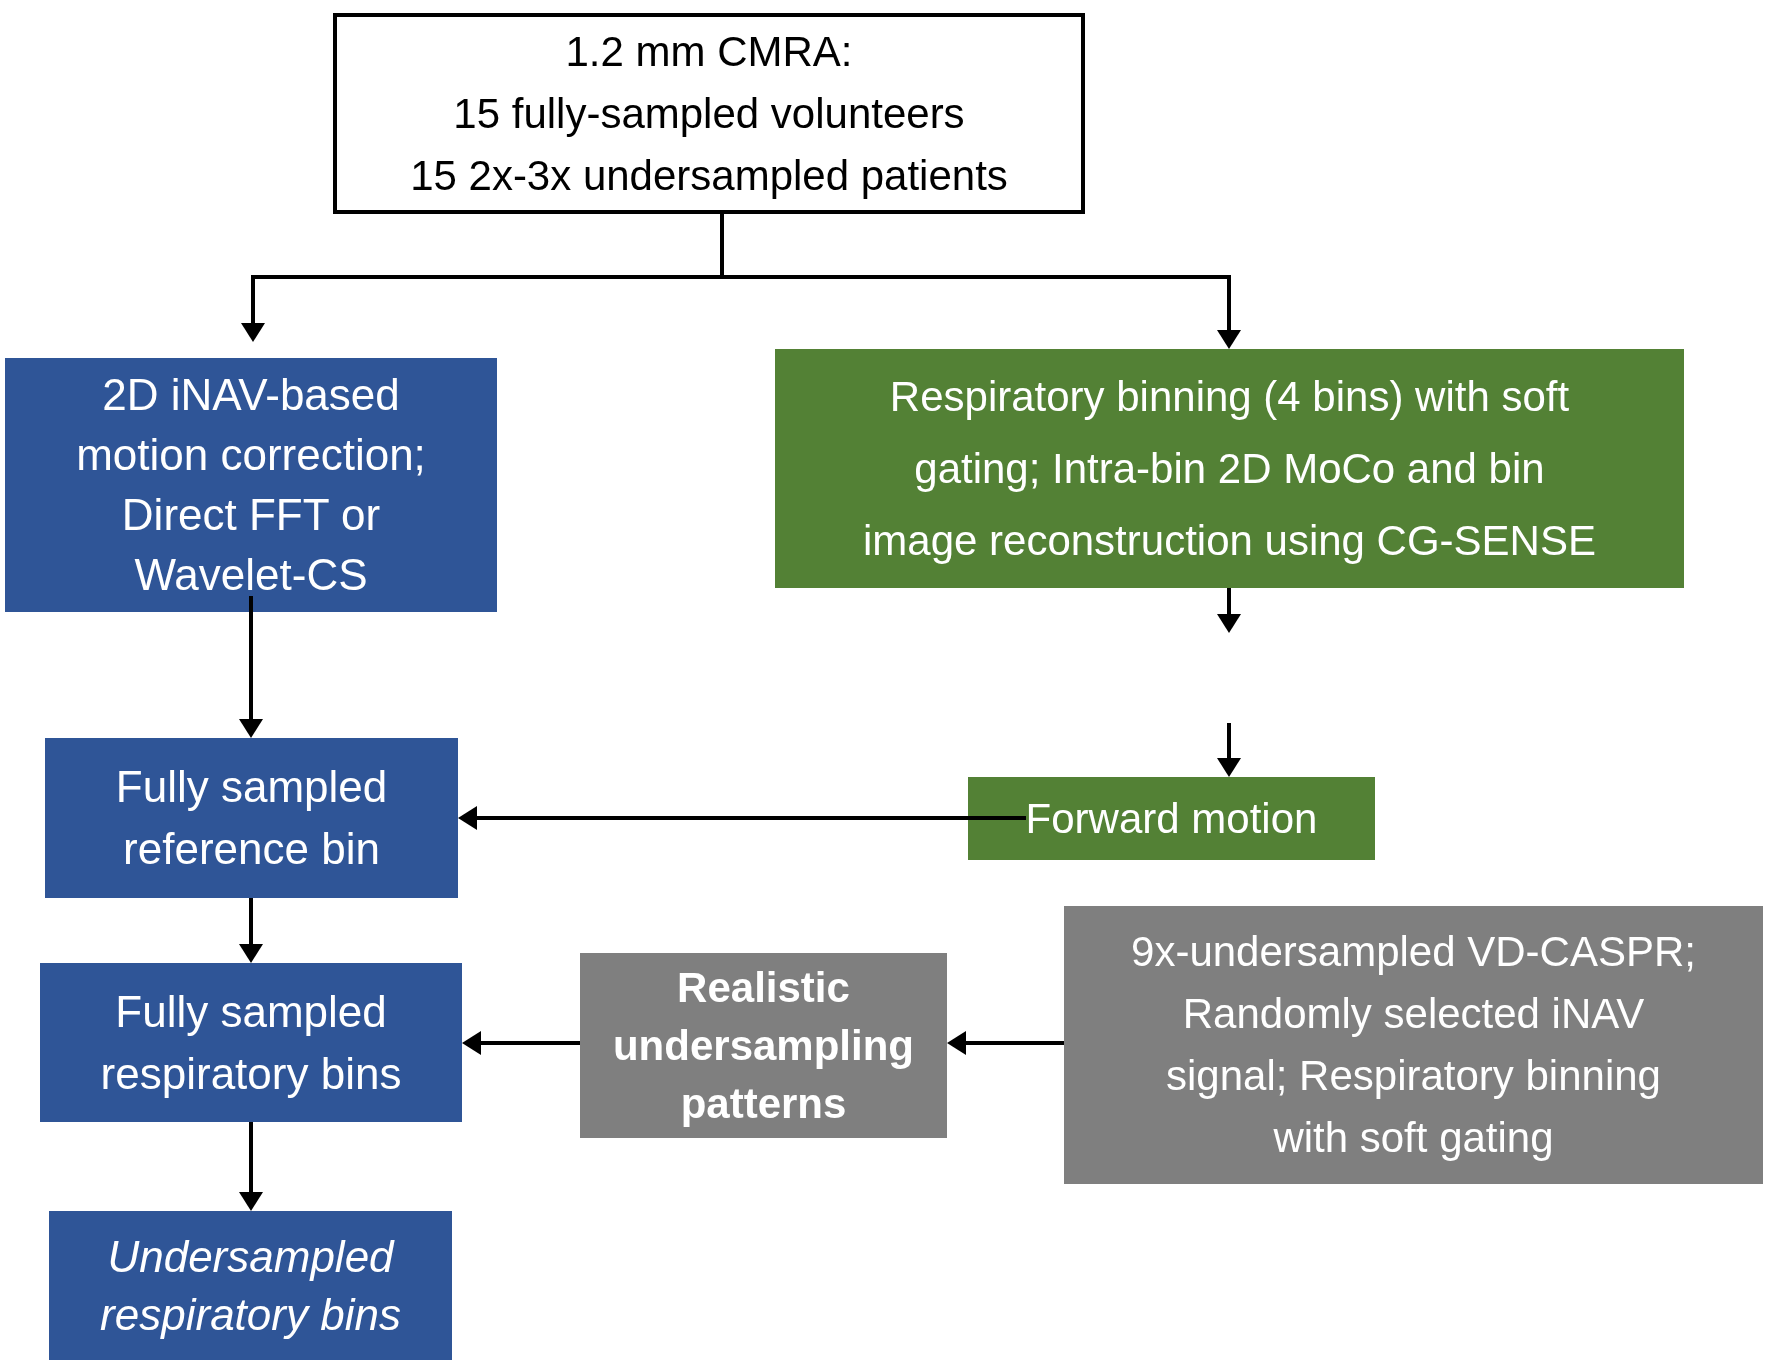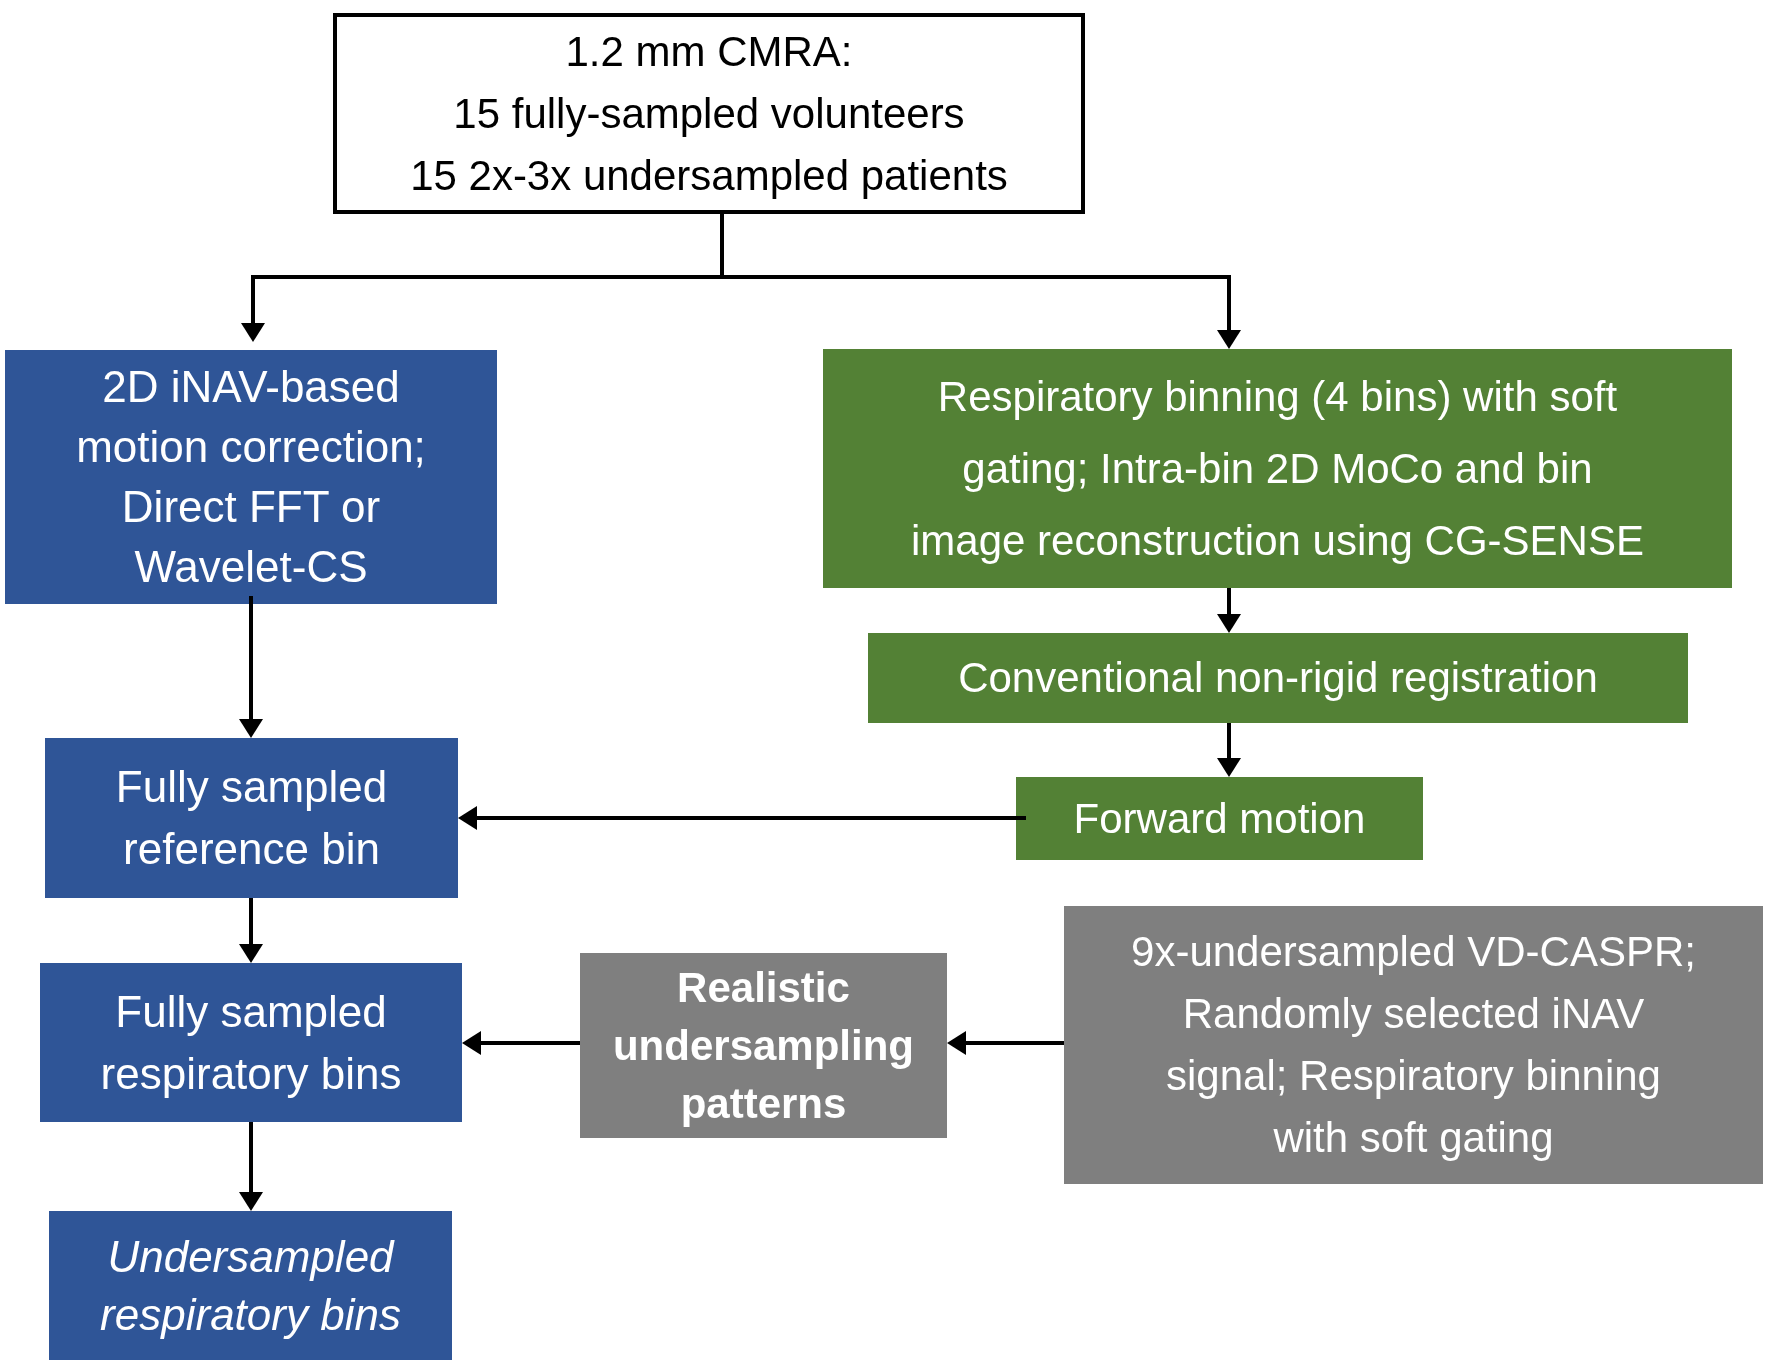--- a/index.html
+++ b/index.html
@@ -11,21 +11,21 @@
     overflow:hidden;
   }
   .node{
     position:absolute;
     display:flex;align-items:center;justify-content:center;
     text-align:center;
     white-space:pre-line;
     box-sizing:border-box;
   }
   .node.blue{background:var(--blue);color:var(--text-on-color);}
-  .node.green{background:var(--green);color:var(--text-on-color);margin-left:48px;}
+  .node.green{background:var(--green);color:var(--text-on-color);}
   .node.gray{background:var(--gray);color:var(--text-on-color);}
   .node.white{
     background:var(--background);
     color:var(--text-on-white);
     border:4px solid var(--box-border);
   }
   .line{position:absolute;background:var(--arrow);}
   .arrow-down{
     position:absolute;width:0;height:0;
     border-left:12px solid transparent;
@@ -47,30 +47,29 @@
 </style>
 </head>
 <body>
 
 <div id="canvas">
 
   <div class="node white fs42 lh62" style="left:333px;top:13px;width:752px;height:201px;">1.2 mm CMRA:
 15 fully-sampled volunteers
 15 2x-3x undersampled patients</div>
 
-  <div class="node blue fs44 lh60" style="left:5px;top:350px;width:492px;height:254px;">2D iNAV-based
+  <div class="node blue fs44 lh60" style="left:5px;top:358px;width:492px;height:254px;">2D iNAV-based
 motion correction;
 Direct FFT or
 Wavelet-CS</div>
 
   <div class="node green fs42 lh72" style="left:775px;top:349px;width:909px;height:239px;">Respiratory binning (4 bins) with soft
 gating; Intra-bin 2D MoCo and bin
 image reconstruction using CG-SENSE</div>
 
-  <div class="node green fs42 lh62" style="left:820px;top:633px;width:820px;height:90px;">Conventional non-rigid registration</div>
 
   <div class="node green fs42 lh62" style="left:968px;top:777px;width:407px;height:83px;">Forward motion</div>
 
   <div class="node blue fs44 lh62" style="left:45px;top:738px;width:413px;height:160px;">Fully sampled
 reference bin</div>
 
   <div class="node blue fs44 lh62" style="left:40px;top:963px;width:422px;height:159px;">Fully sampled
 respiratory bins</div>
 
   <div class="node gray fs42 lh58" style="left:580px;top:953px;width:367px;height:185px;font-weight:bold;">Realistic

